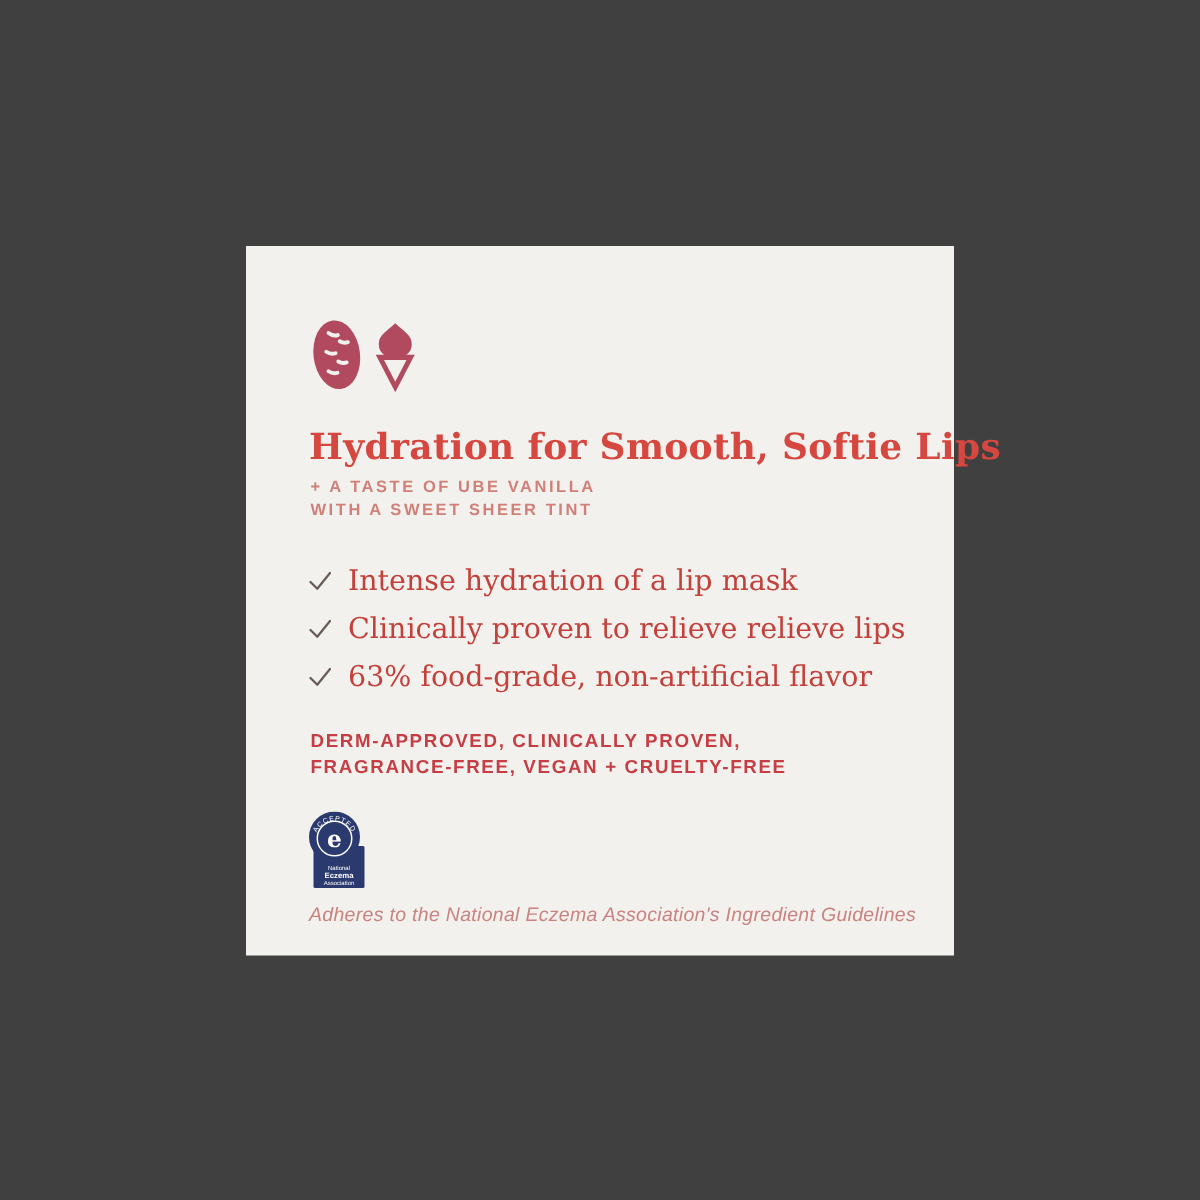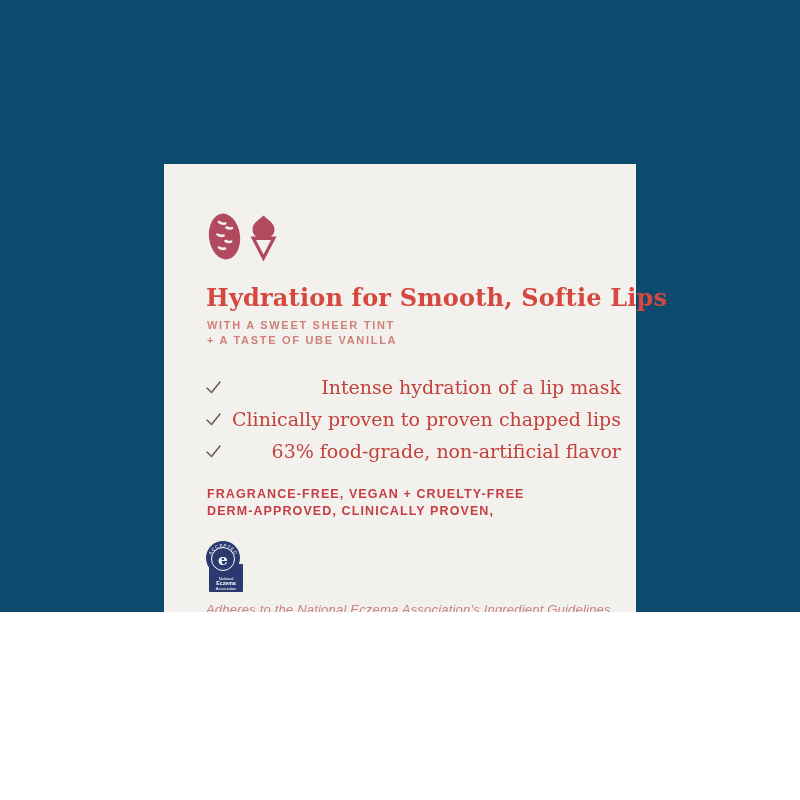--- a/index.html
+++ b/index.html
@@ -1,17 +1,17 @@
 <!DOCTYPE html>
 <html><head>
 <meta charset="utf-8">
 <style>
   * { margin:0; padding:0; box-sizing:border-box; }
   html,body { width:800px; height:800px; background:#ffffff; font-family:"Liberation Sans", sans-serif; }
-  .canvas { position:relative; width:800px; height:612px; background:#0c4a6e; overflow:hidden; }
+  .canvas { position:relative; width:800px; height:800px; background:#404040; overflow:hidden; }
   .card {
     position:absolute; left:164px; top:164px; width:472px; height:473px;
     background:#f2f1ee;
   }
   .icons-row {
     position:absolute; left:42px; top:47px;
     display:flex; align-items:flex-end; gap:5px;
   }
   .page-title {
     position:absolute; left:42px; top:119px;
@@ -22,21 +22,21 @@
   .subtitle {
     position:absolute; left:43px; top:154px;
     font-size:11px; line-height:15px; letter-spacing:1.7px;
     font-weight:bold; color:#d08078; white-space:nowrap;
   }
   .benefits { position:absolute; left:42px; top:212px; }
   .benefit-row {
     display:flex; align-items:flex-start; gap:11px;
     margin-bottom:9px;
     font-family:"DejaVu Serif", serif; font-size:19px; line-height:23px;
-    color:#c4403a; white-space:nowrap;justify-content:space-between;
+    color:#c4403a; white-space:nowrap;
   }
   .benefit-row .check { flex:0 0 auto; margin-top:5px; }
   .claims {
     position:absolute; left:43px; top:322px;
     font-weight:bold; font-size:12.5px; line-height:17px;
     letter-spacing:1.1px; color:#c63e44; white-space:nowrap;
   }
   .seal { position:absolute; left:41px; top:377px; width:40px; height:52px; }
   .seal-caption {
     position:absolute; left:42px; top:438px;
@@ -67,48 +67,48 @@
       <svg width="31" height="47" viewBox="0 0 31 47">
         <path d="M15.5 0.5 C 9.5 6, 4.5 8.5, 4.5 14.5 C 4.5 20.5, 9.5 23.5, 15.5 23.5 C 21.5 23.5, 26.5 20.5, 26.5 14.5 C 26.5 8.5, 21.5 6, 15.5 0.5 Z" fill="#b24a5f"></path>
         <path d="M2.5 21.5 L28.5 21.5 L15.5 46.5 Z" fill="#b24a5f"></path>
         <path d="M8 25 L23 25 L15.5 39.5 Z" fill="#f2f1ee"></path>
       </svg>
     </div>
 
     <div class="page-title">Hydration for Smooth, Softie Lips</div>
 
     <div class="subtitle">
+      <div>+ A TASTE OF UBE VANILLA</div>
       <div>WITH A SWEET SHEER TINT</div>
-      <div>+ A TASTE OF UBE VANILLA</div>
     </div>
 
     <div class="benefits">
       <div class="benefit-row">
         <svg class="check" width="15" height="13" viewBox="0 0 15 13">
           <polyline points="1,7 5.5,11.5 14,1" fill="none" stroke="#6a5b57" stroke-width="1.5" stroke-linecap="round" stroke-linejoin="round"></polyline>
         </svg>
         <span>Intense hydration of a lip mask</span>
       </div>
       <div class="benefit-row">
         <svg class="check" width="15" height="13" viewBox="0 0 15 13">
           <polyline points="1,7 5.5,11.5 14,1" fill="none" stroke="#6a5b57" stroke-width="1.5" stroke-linecap="round" stroke-linejoin="round"></polyline>
         </svg>
-        <span>Clinically proven to proven chapped lips</span>
+        <span>Clinically proven to relieve relieve lips</span>
       </div>
       <div class="benefit-row">
         <svg class="check" width="15" height="13" viewBox="0 0 15 13">
           <polyline points="1,7 5.5,11.5 14,1" fill="none" stroke="#6a5b57" stroke-width="1.5" stroke-linecap="round" stroke-linejoin="round"></polyline>
         </svg>
         <span>63% food-grade, non-artificial flavor</span>
       </div>
     </div>
 
     <div class="claims">
+      <div>DERM-APPROVED, CLINICALLY PROVEN,</div>
       <div>FRAGRANCE-FREE, VEGAN + CRUELTY-FREE</div>
-      <div>DERM-APPROVED, CLINICALLY PROVEN,</div>
     </div>
 
     <svg class="seal" viewBox="0 0 40 52" width="40" height="52">
       <rect x="4" y="23" width="34" height="28" rx="1" fill="#2b3a6e"></rect>
       <circle cx="18" cy="17" r="17" fill="#2b3a6e"></circle>
       <circle cx="18" cy="18" r="11.5" fill="none" stroke="#ffffff" stroke-width="1"></circle>
       <defs>
         <path id="arcTop" d="M 5.2 19 A 12.8 12.8 0 0 1 30.8 19"></path>
       </defs>
       <text font-size="4.6" fill="#ffffff" letter-spacing="0.6" font-family="Liberation Sans, sans-serif">

